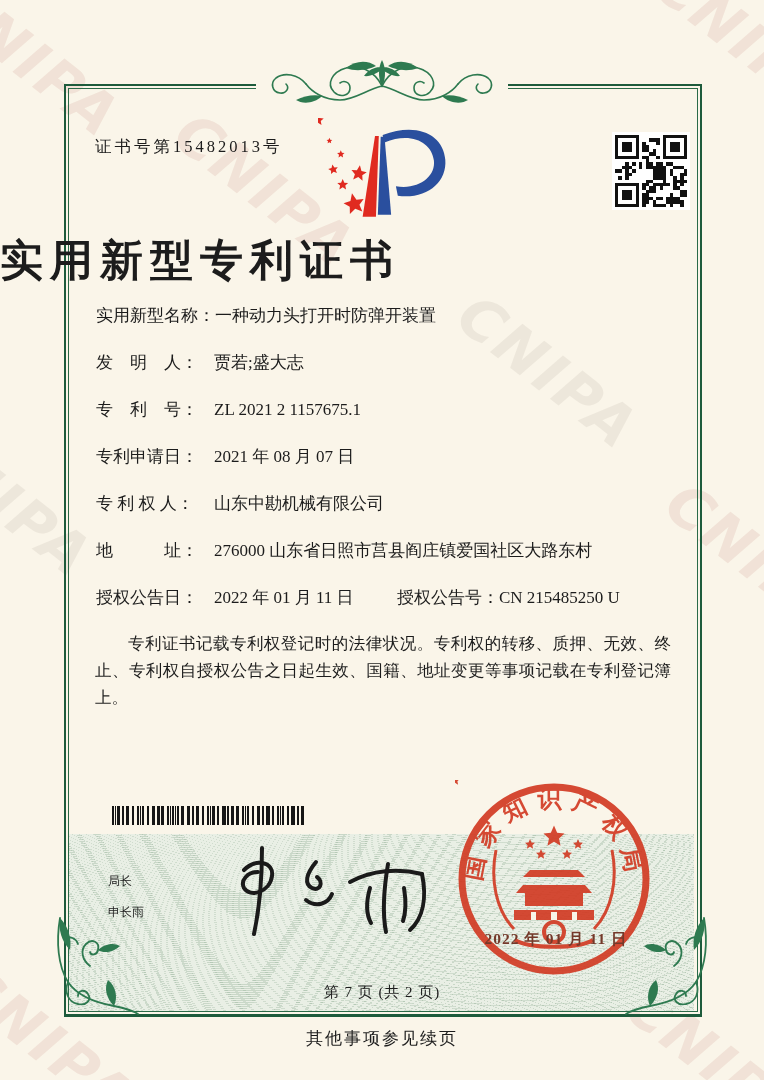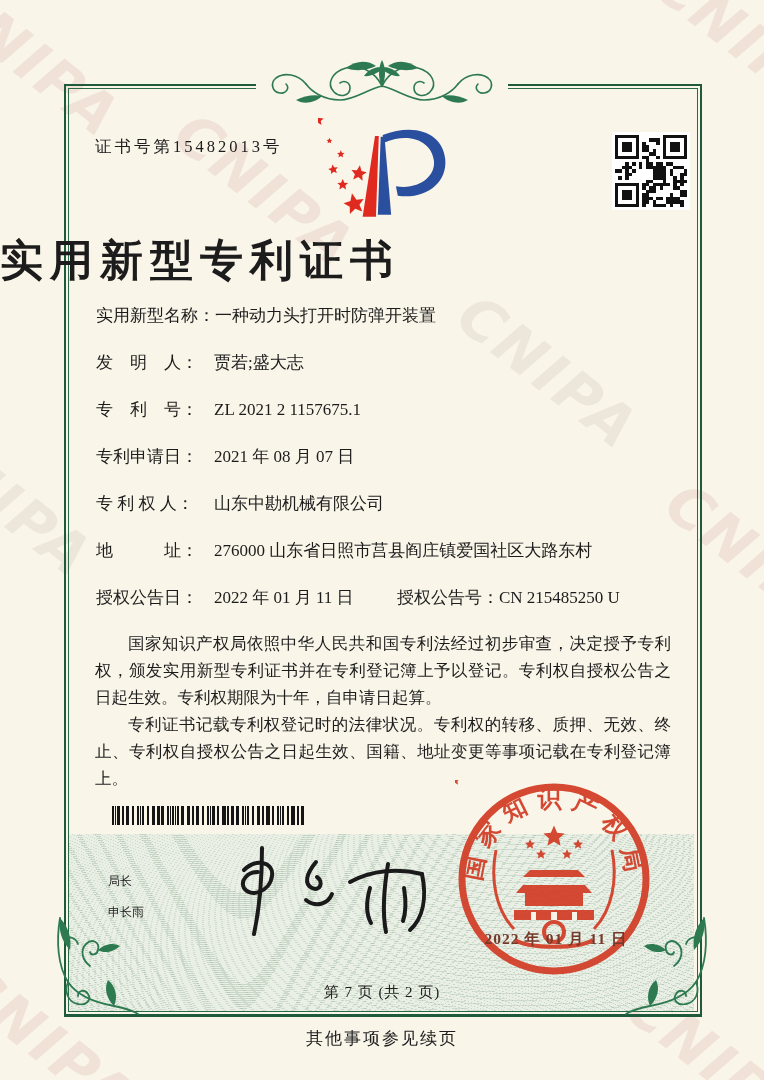--- a/index.html
+++ b/index.html
@@ -327,21 +327,20 @@
       </div>
       <div class="row">
         <span class="row-label">授权公告日：</span><span>2022 年 01 月 11 日</span>
         <span class="grant-second">
           <span>授权公告号：</span><span>CN 215485250 U</span>
         </span>
       </div>
     </div>
 
     <div class="paragraphs">
-      <p>国家知识产权局依照中华人民共和国专利法经过初步审查，决定授予专利权，颁发实用新型专利证书并在专利登记簿上予以登记。专利权自授权公告之日起生效。专利权期限为十年，自申请日起算。</p>
       <p>专利证书记载专利权登记时的法律状况。专利权的转移、质押、无效、终止、专利权自授权公告之日起生效、国籍、地址变更等事项记载在专利登记簿上。</p>
     </div>
 
     <div class="barcode"></div>
 
     <div class="signer">
       <div>局长</div>
       <div>申长雨</div>
     </div>
 

